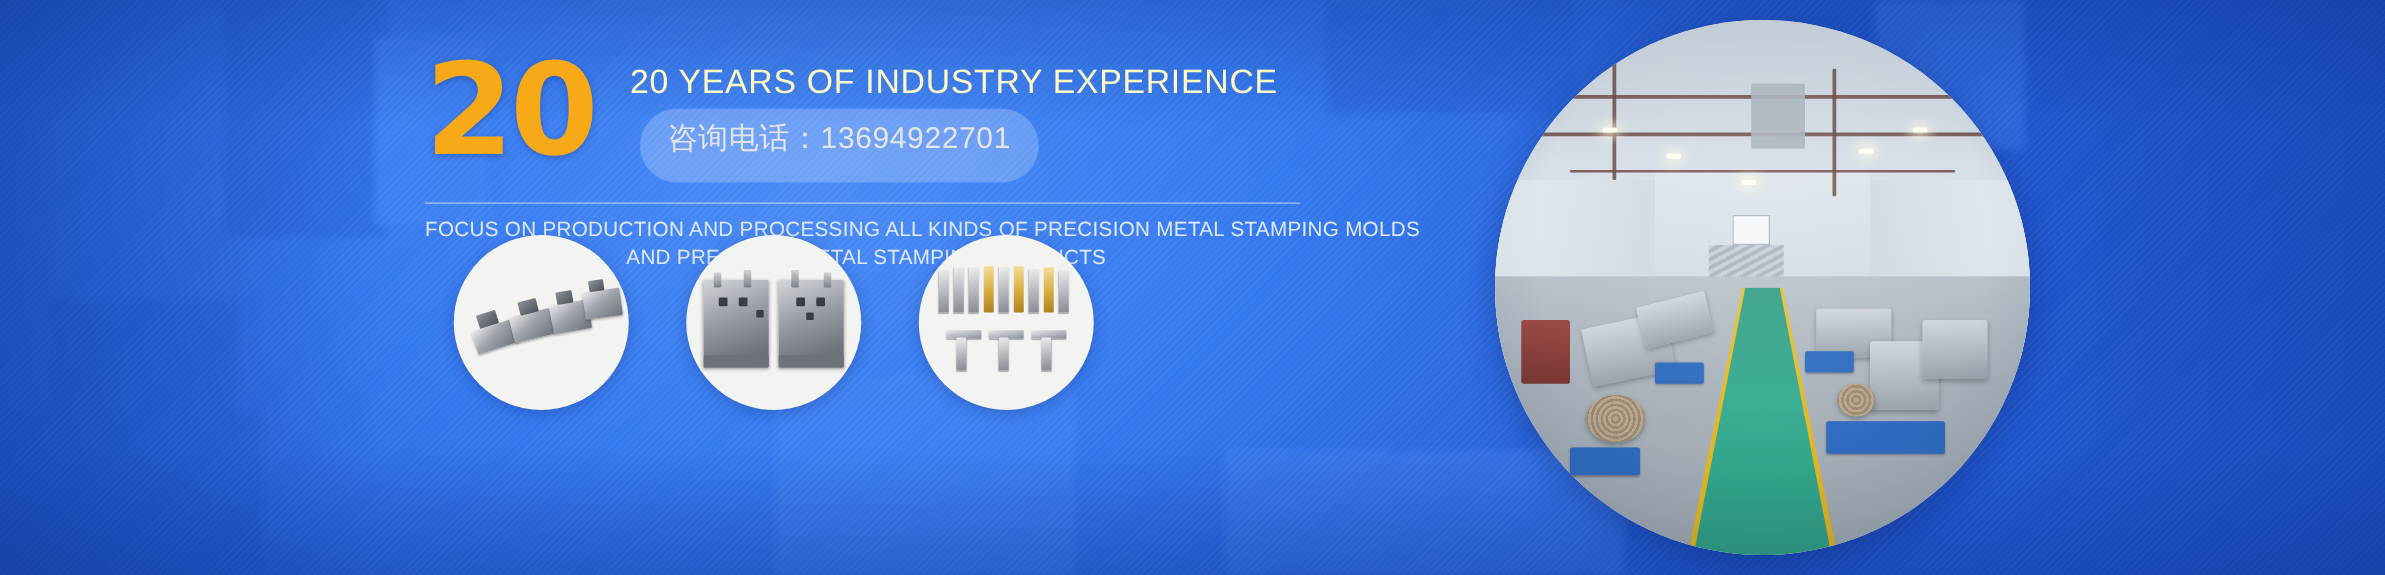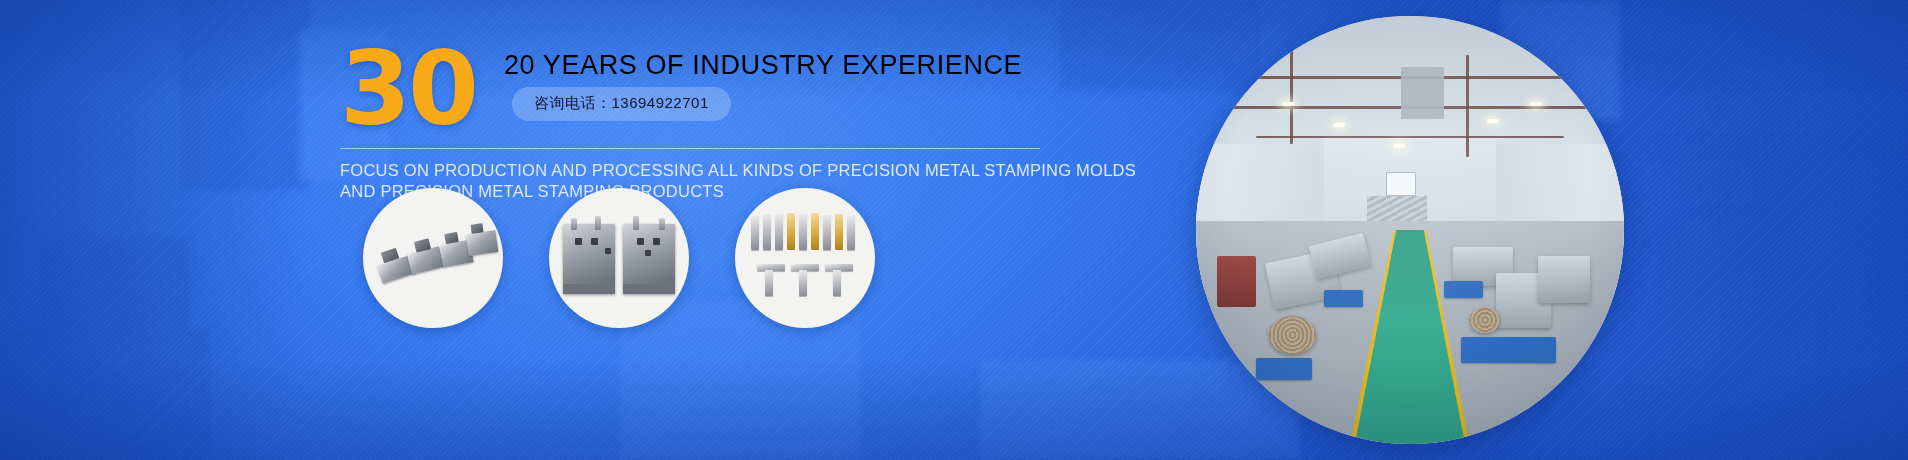--- a/index.html
+++ b/index.html
@@ -63,61 +63,61 @@
     font-family:"DejaVu Sans", sans-serif;
     font-weight:bold;
     font-size:26px;
     letter-spacing:1px;
     color:#ffffff;
     text-shadow:0 1px 3px rgba(10,40,120,.40);
   }
   .en-small{
     font-size:27px;
     letter-spacing:.6px;
-    color:#000000;
+    color:#fef9c3;
     margin-left:12px;
     font-weight:400;
     text-align:right;
   }
 
   .line2{display:flex;align-items:center;margin-top:6px;white-space:nowrap;}
   .cn-big{
     font-family:"DejaVu Sans", sans-serif;
     font-weight:bold;
     font-size:42px;
     letter-spacing:2px;
     color:#ffffff;
     text-shadow:0 2px 5px rgba(10,40,120,.40);
   }
   .phone-pill{
     margin-left:20px;
     background:rgba(255,255,255,.22);
     border-radius:999px;
-    padding:7px 22px 8px;
-    font-size:15px;
+    padding:7px 22px 20px;
+    font-size:24px;
     letter-spacing:.5px;
-    color:#0f172a;
+    color:#e5e5e5;
     white-space:nowrap;
   }
 
   .divider{
     margin-top:16px;
     width:700px;height:1px;
     background:rgba(255,255,255,.55);
   }
 
   .sub{
     margin-top:11px;
     width:706px;
     font-size:16.5px;
     line-height:1.32;
     letter-spacing:.25px;
     color:#dfe9fb;
   }
-  .sub div{white-space:nowrap;}
+  .sub div{white-space:nowrap;text-align:center;}
 
   
   .circles{position:absolute;left:363px;top:188px;display:flex;gap:46px;}
   .pcircle{
     position:relative;
     width:140px;height:140px;border-radius:50%;
     background:#f3f3f1;
     overflow:hidden;
     box-shadow:0 3px 12px rgba(8,36,110,.30);
   }
@@ -204,21 +204,21 @@
     <i class="lt" style="left:1500px;top:0px;width:120px;height:120px;"></i>
     <i style="left:1060px;top:0px;width:200px;height:90px;"></i>
     <i class="lt" style="left:980px;top:360px;width:320px;height:100px;"></i>
   </div>
   <div class="bg-stripes"></div>
   <div class="bg-vig"></div>
 
   <div class="copy">
 
     <div class="headline-row">
-      <div class="big-20">30</div>
+      <div class="big-20">20</div>
 
       <div class="headline-text">
         <div class="line1">
           <span class="en-small">20 YEARS OF INDUSTRY EXPERIENCE</span>
         </div>
         <div class="line2">
           <span class="phone-pill">咨询电话：13694922701</span>
         </div>
       </div>
     </div>

